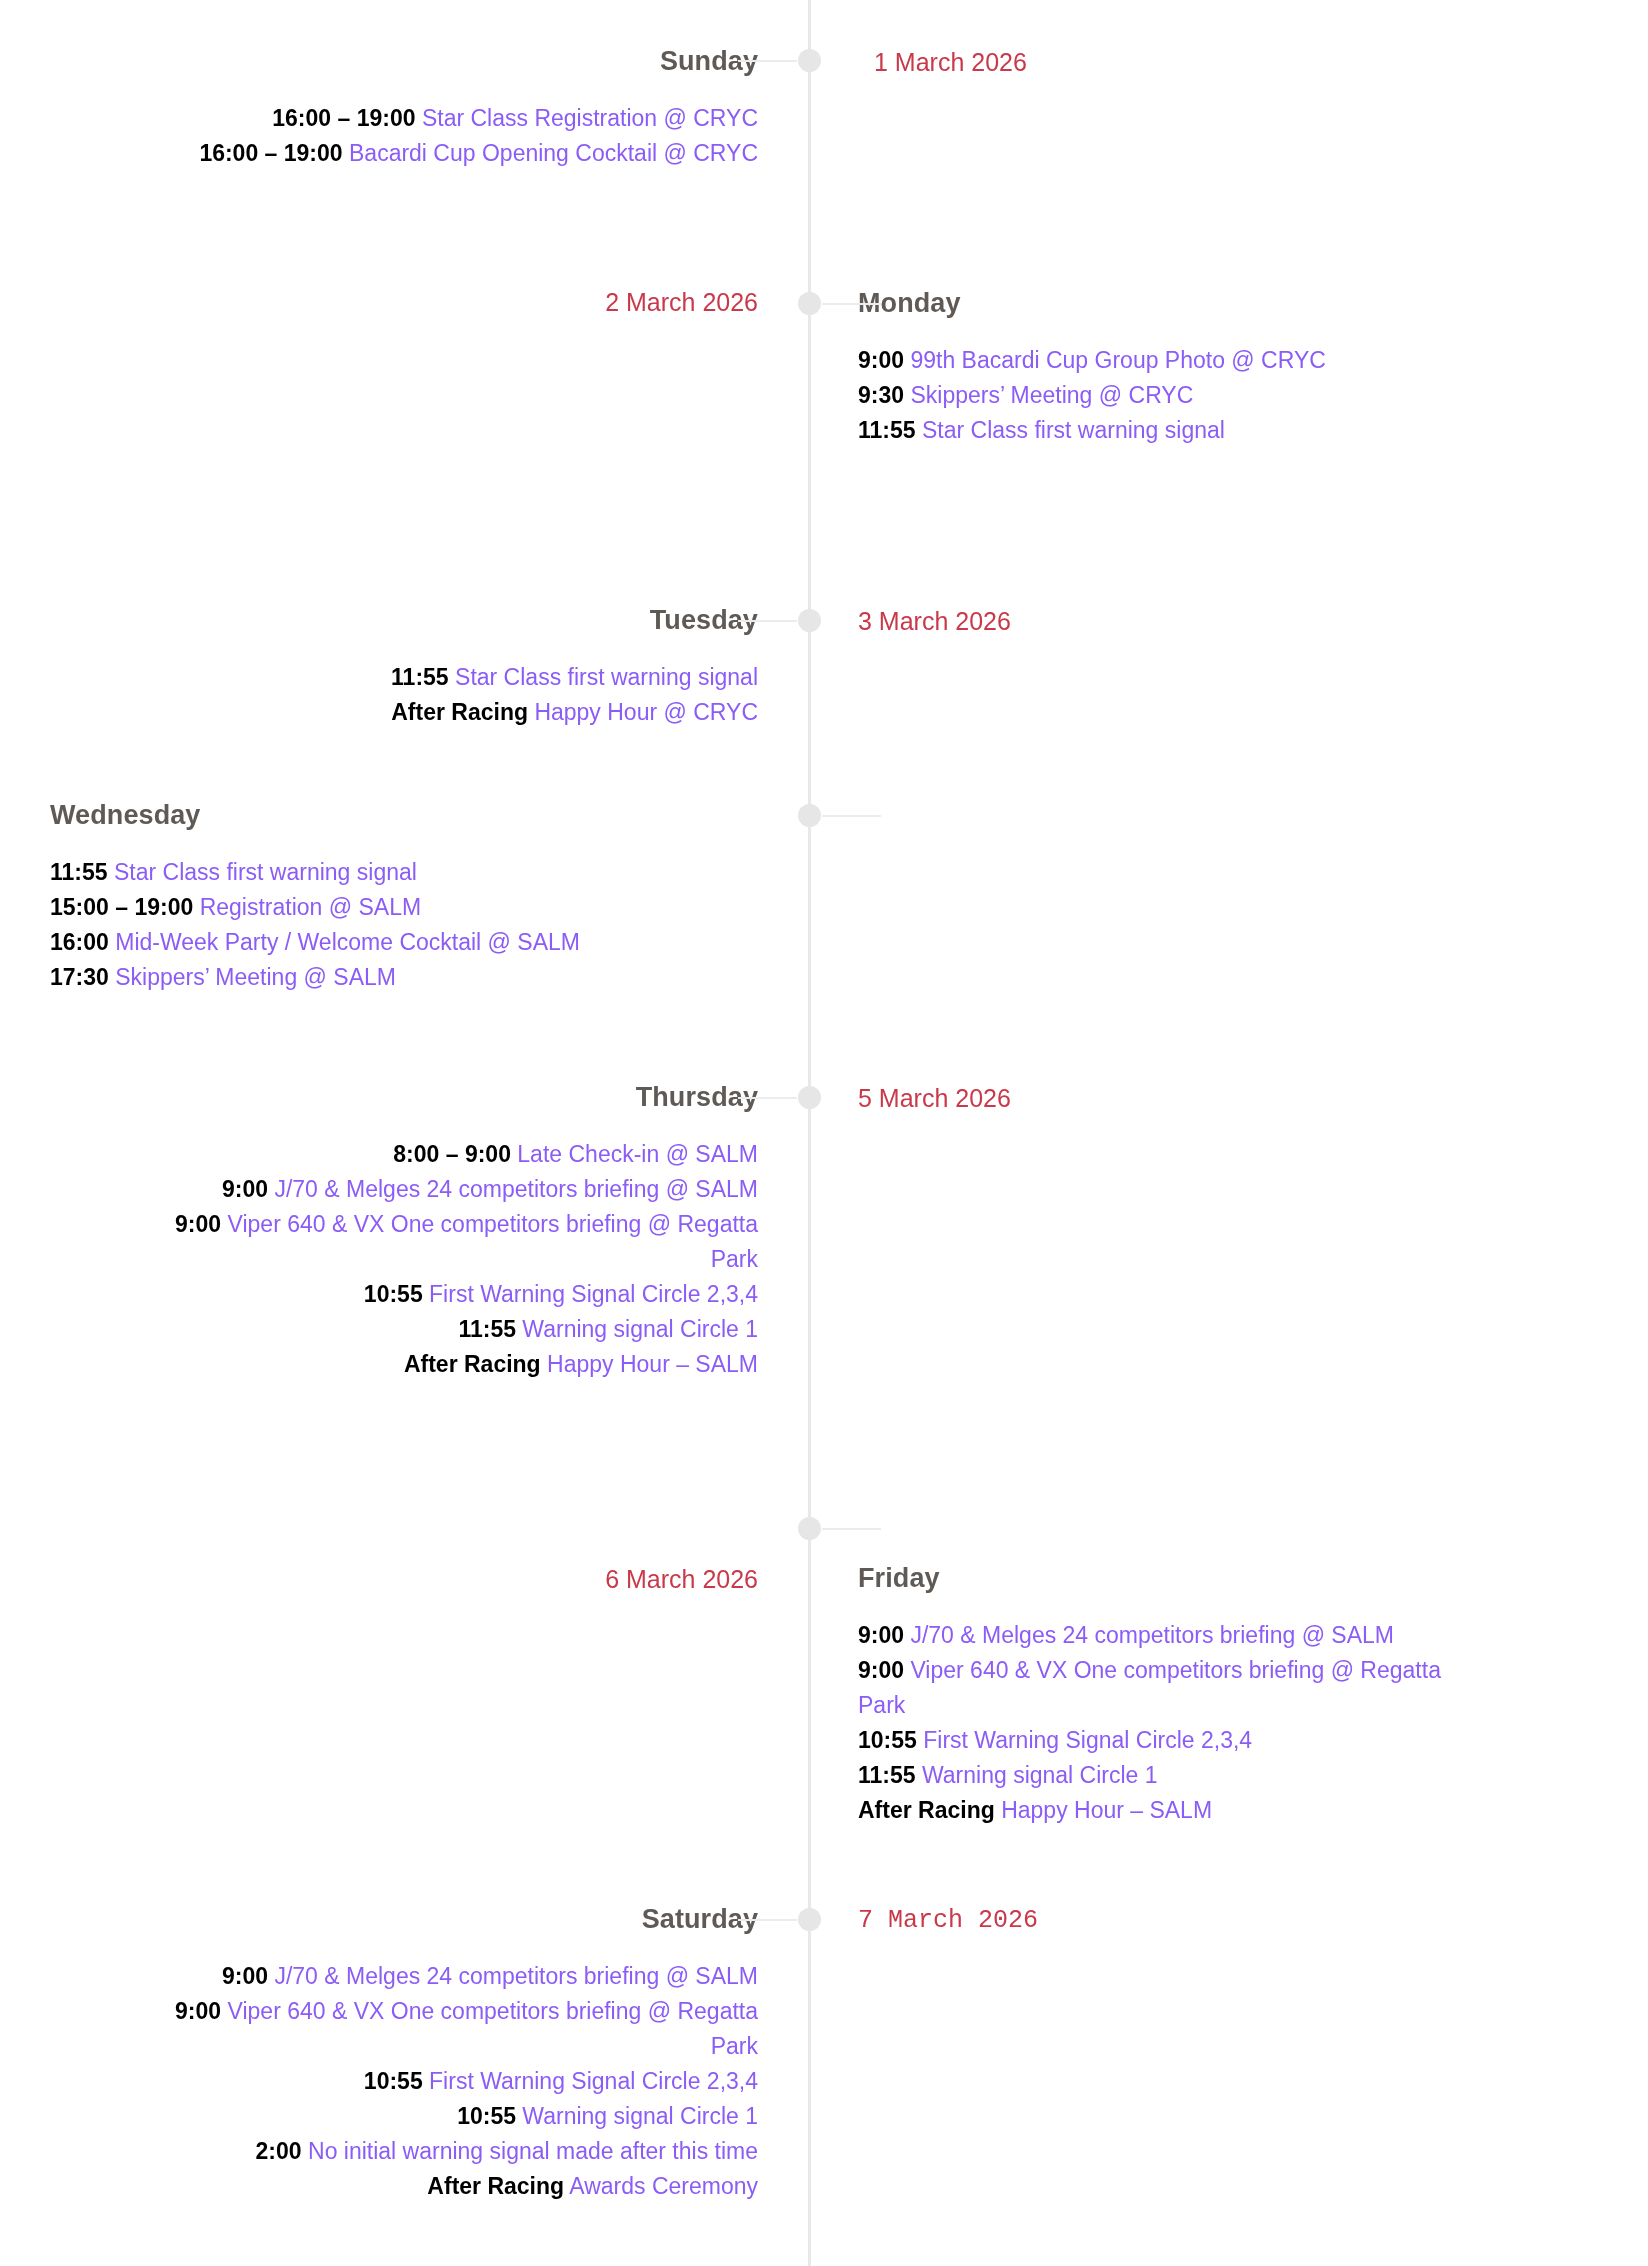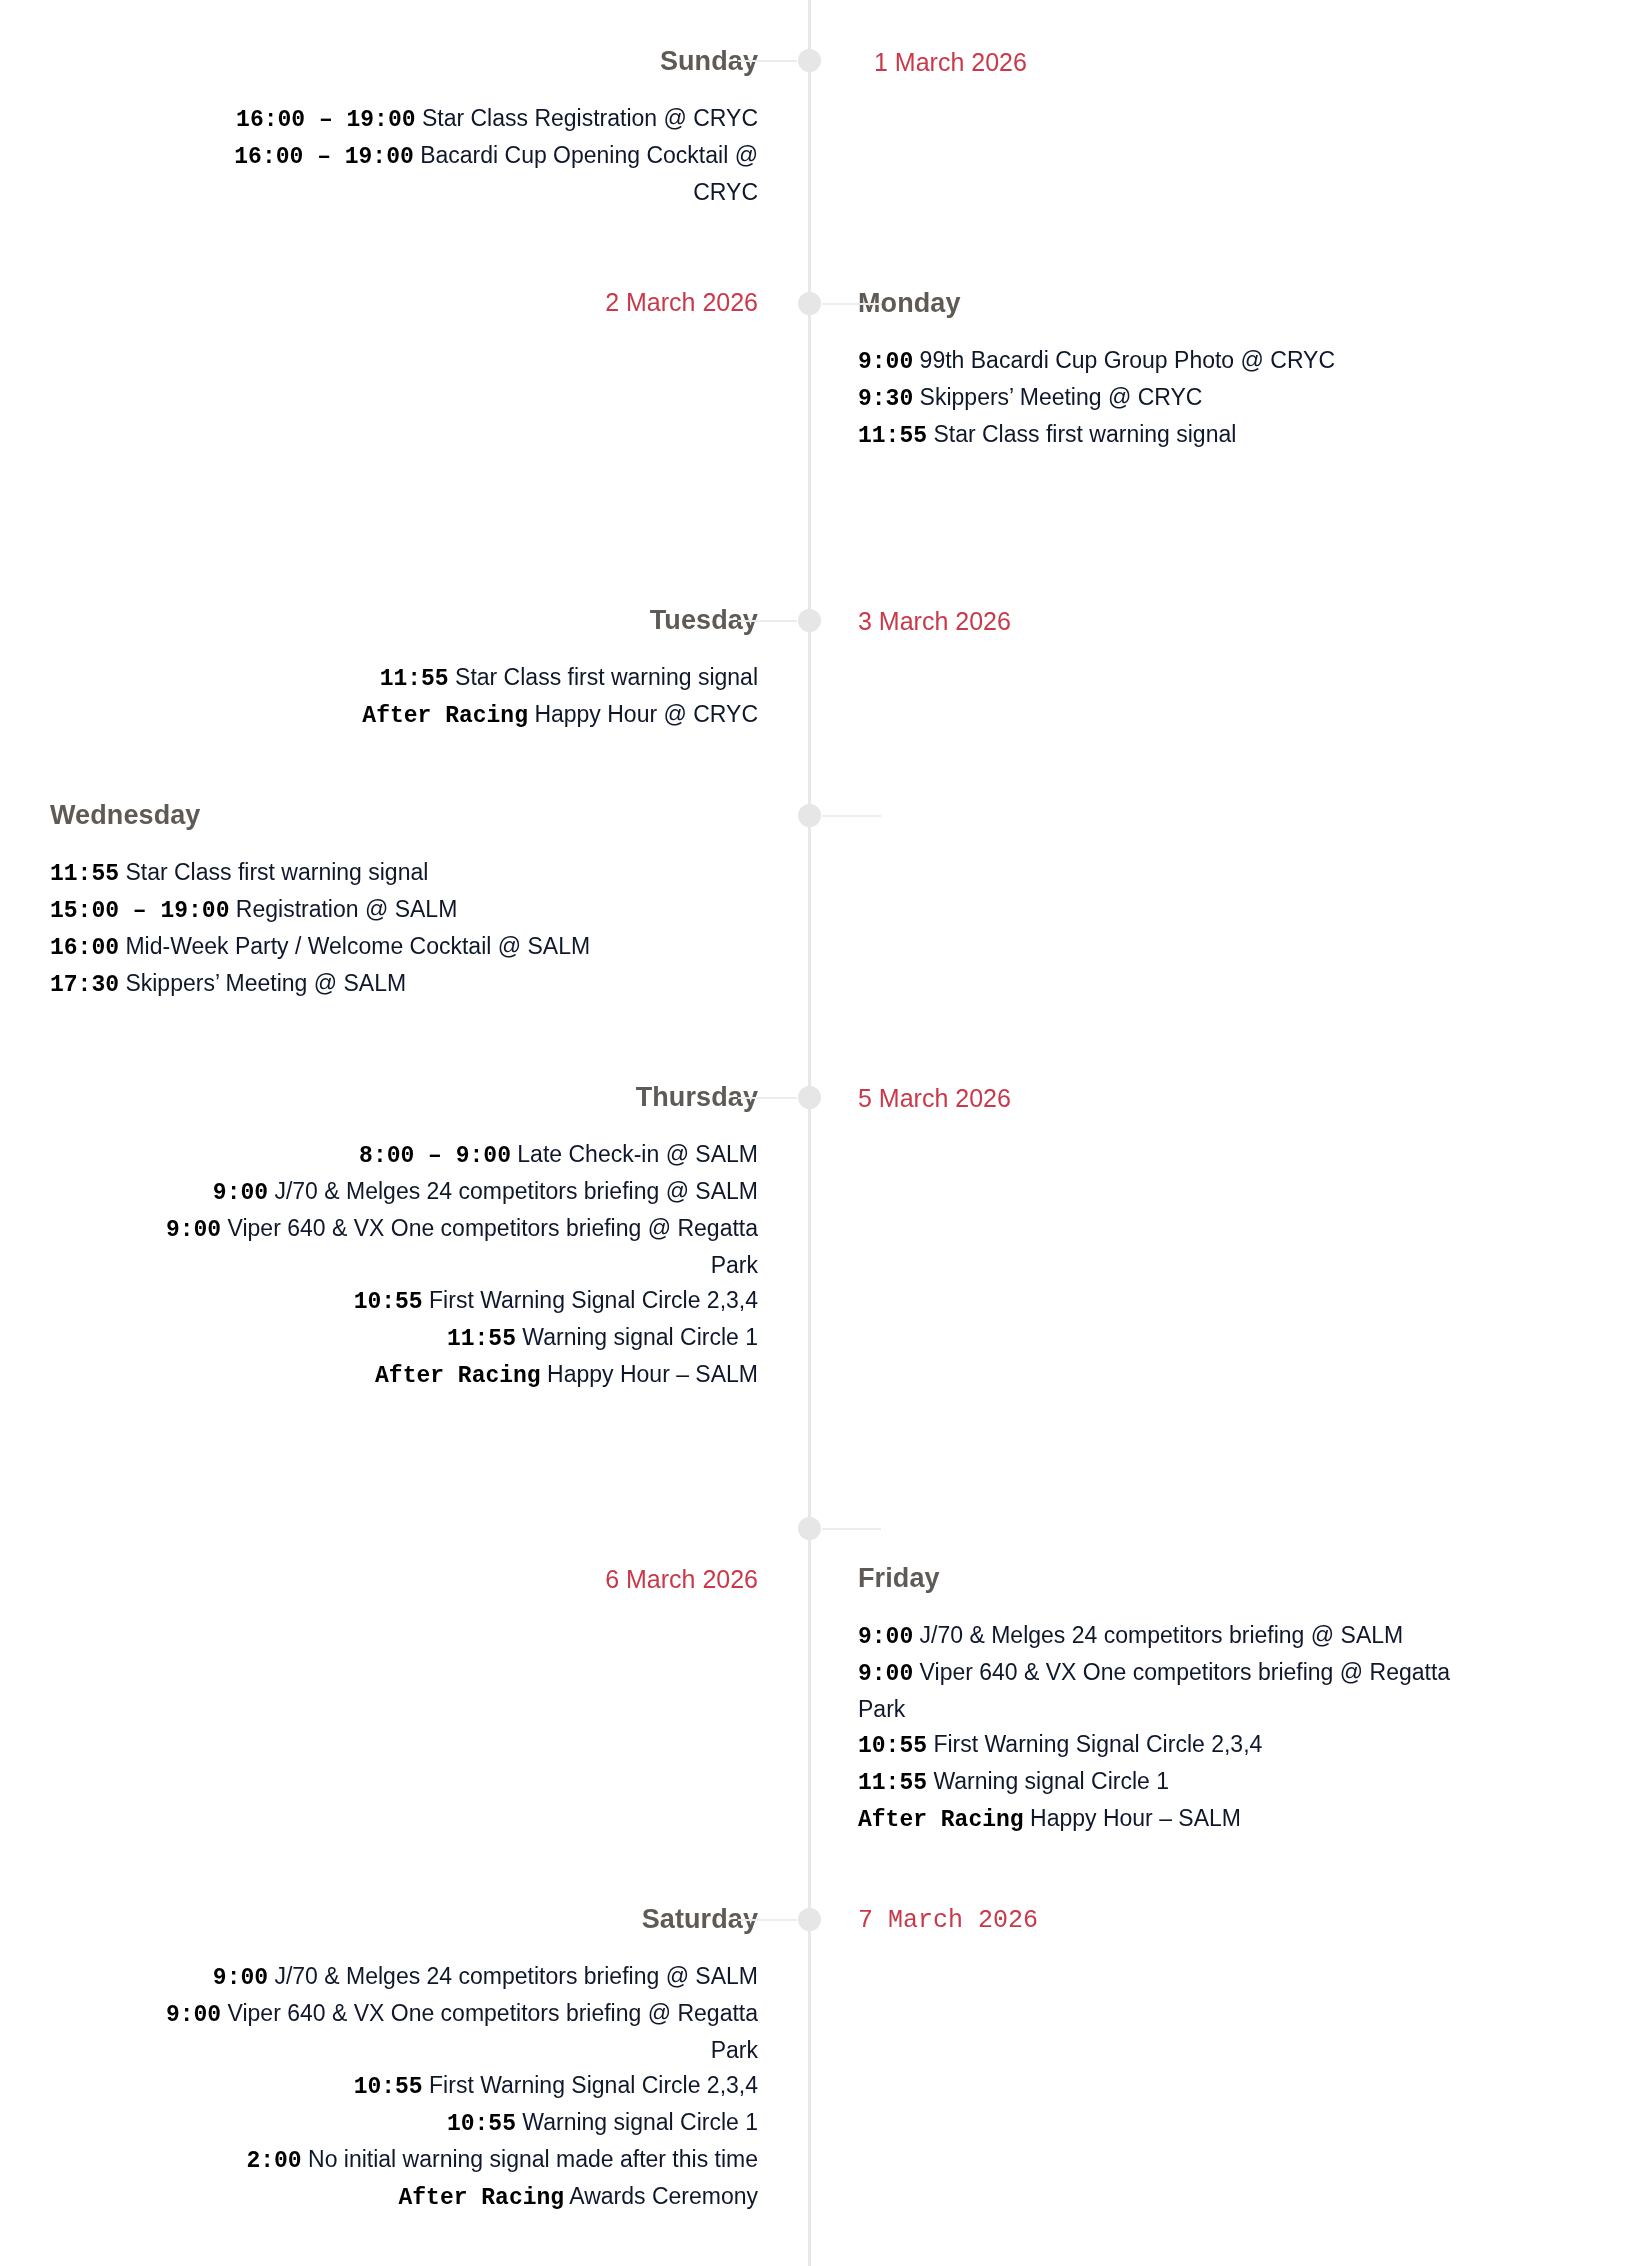--- a/index.html
+++ b/index.html
@@ -110,25 +110,24 @@
   .events li {
     font-size: 23px;
     color: #1c1c1c;
     line-height: 1.52;
     margin: 0;
     padding: 0;
   }
   .ev-time {
     font-weight: bold;
     color: #000000;
-    font-family: Liberation Mono, monospace;
   }
   .ev-desc {
     font-weight: normal;
-    color: #0f172a;
+    color: #8b5cf6;
     margin-top: 43px;
   }
   .events-left  { max-width: 594px; margin-left: auto; }
   .events-right { max-width: 594px; }
 </style>
 </head>
 <body>
 
 <div class="timeline">
   <div class="timeline-spine"></div>

